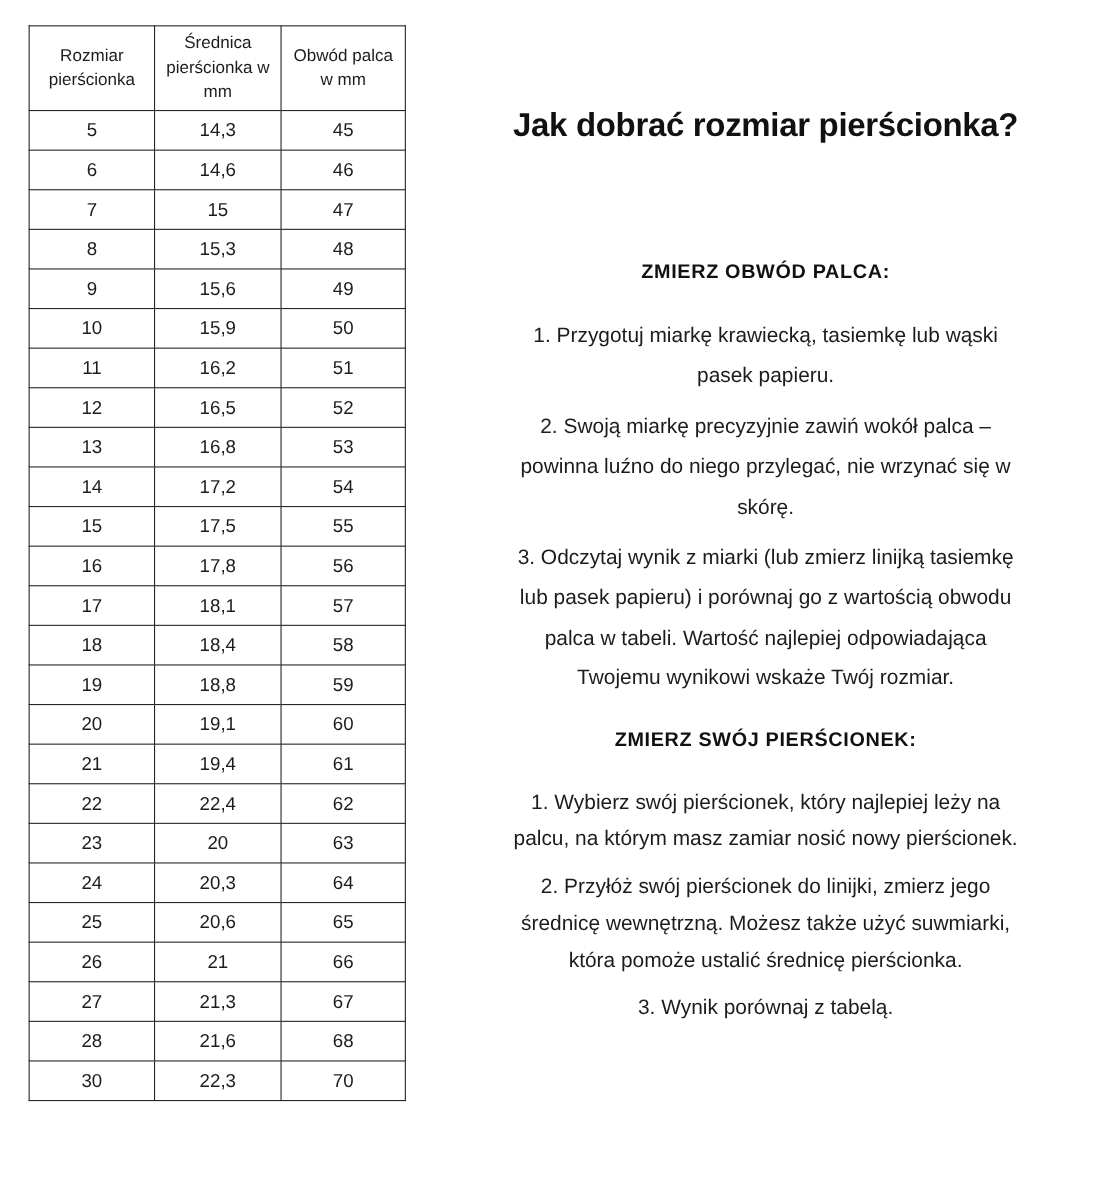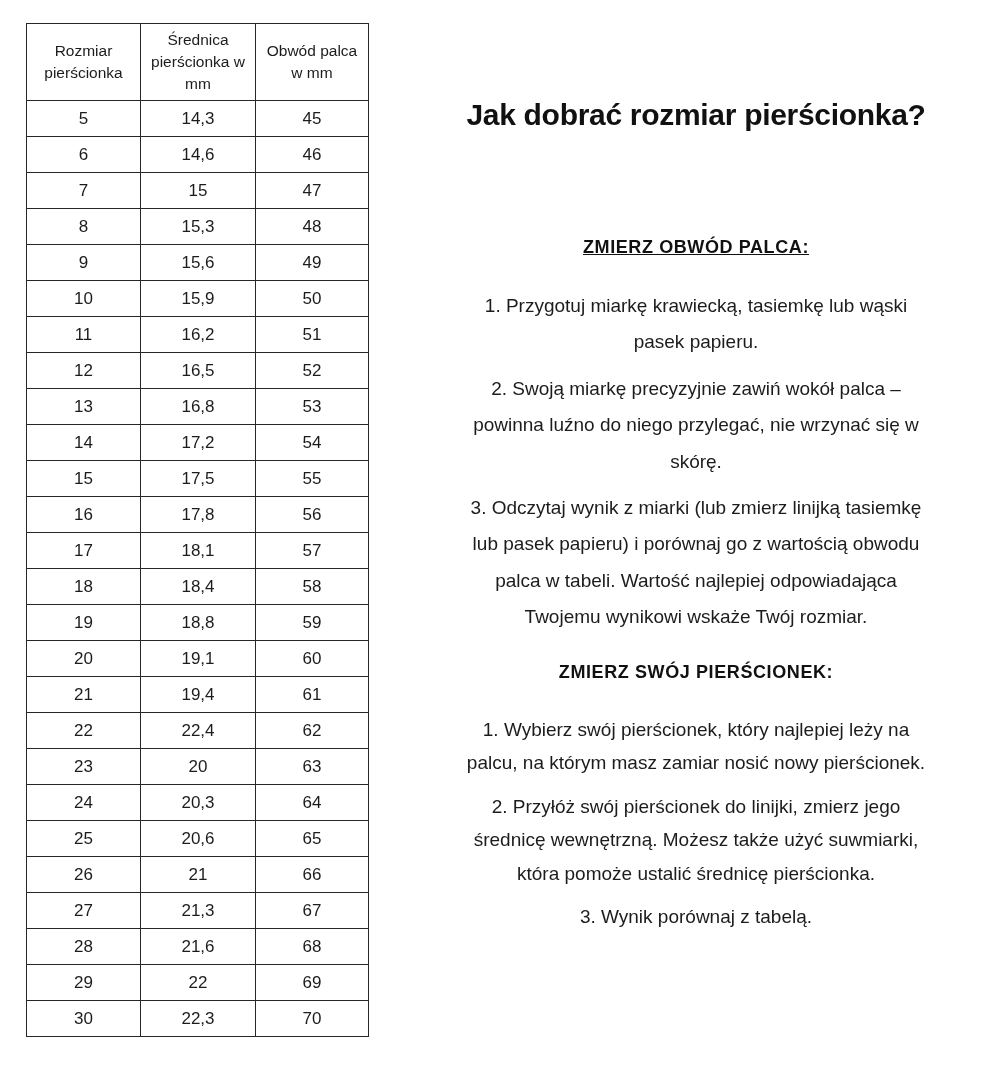--- a/index.html
+++ b/index.html
@@ -61,21 +61,21 @@
     color: #111111;
   }
   .section-heading {
     margin: 0;
     font-size: 18px;
     line-height: 25px;
     font-weight: 700;
     letter-spacing: 0.6px;
     color: #111111;
   }
-  .section-finger .section-heading { margin-top: 100px; margin-bottom: 28px; text-decoration: underline; }
+  .section-finger .section-heading { margin-top: 100px; margin-bottom: 28px; }
   .section-ring   .section-heading { margin-top: 24px;  margin-bottom: 28px; }
   .steps {
     width: 490px;
     margin: 0 auto;
   }
   .steps p {
     margin: 10px;
     font-size: 19px;
     line-height: 36.4px;
     font-weight: 400;
@@ -215,25 +215,20 @@
           <td>27</td>
           <td>21,3</td>
           <td>67</td>
         </tr>
         <tr>
           <td>28</td>
           <td>21,6</td>
           <td>68</td>
         </tr>
         <tr>
-          <td>29</td>
-          <td>22</td>
-          <td>69</td>
-        </tr>
-        <tr>
           <td>30</td>
           <td>22,3</td>
           <td>70</td>
         </tr>
       </tbody>
   </table>
 
   <div class="content">
     <h1 class="title">Jak dobrać rozmiar pierścionka?</h1>
 

